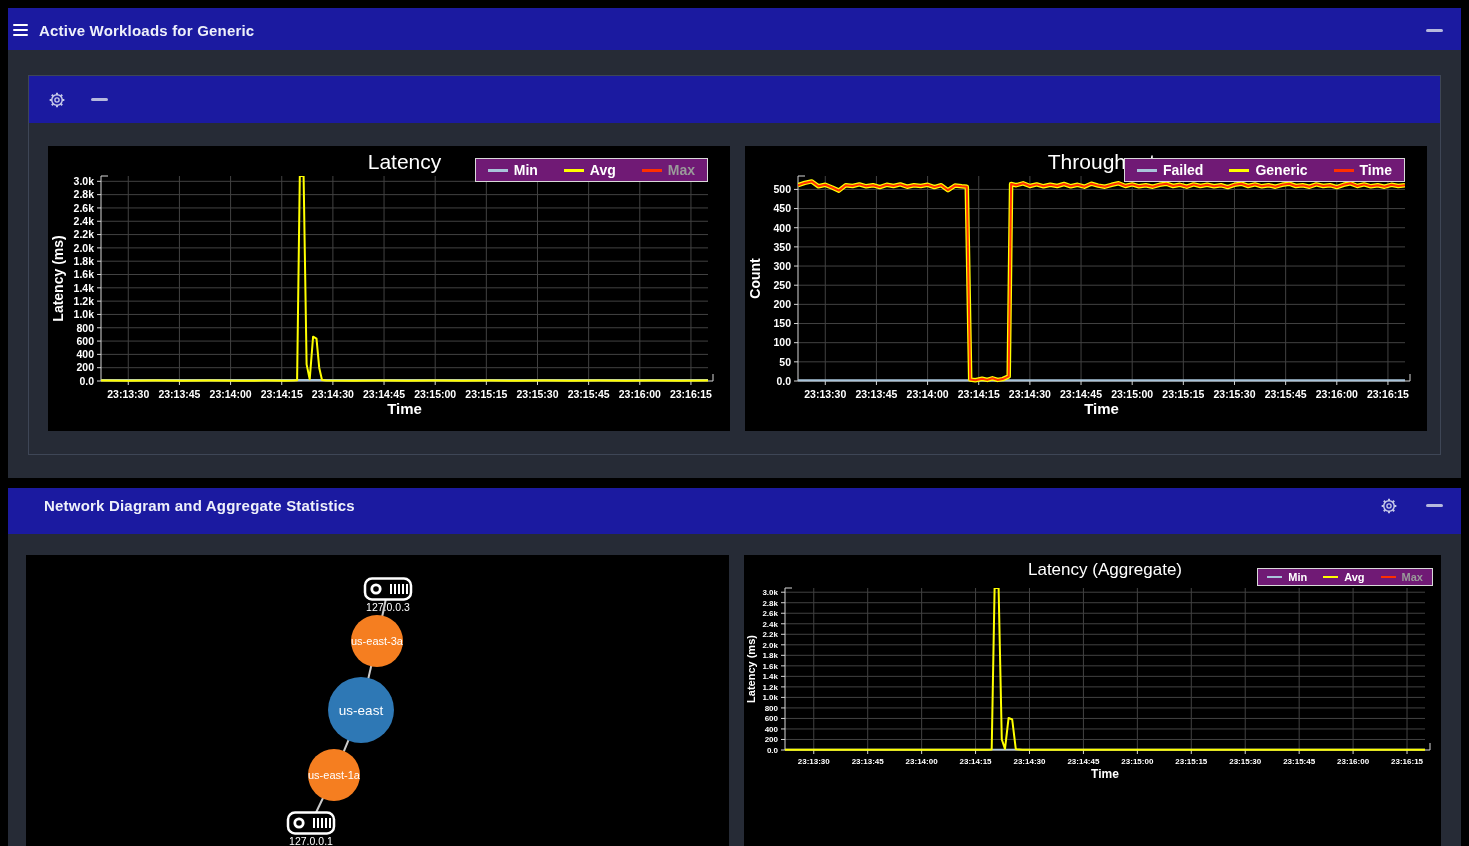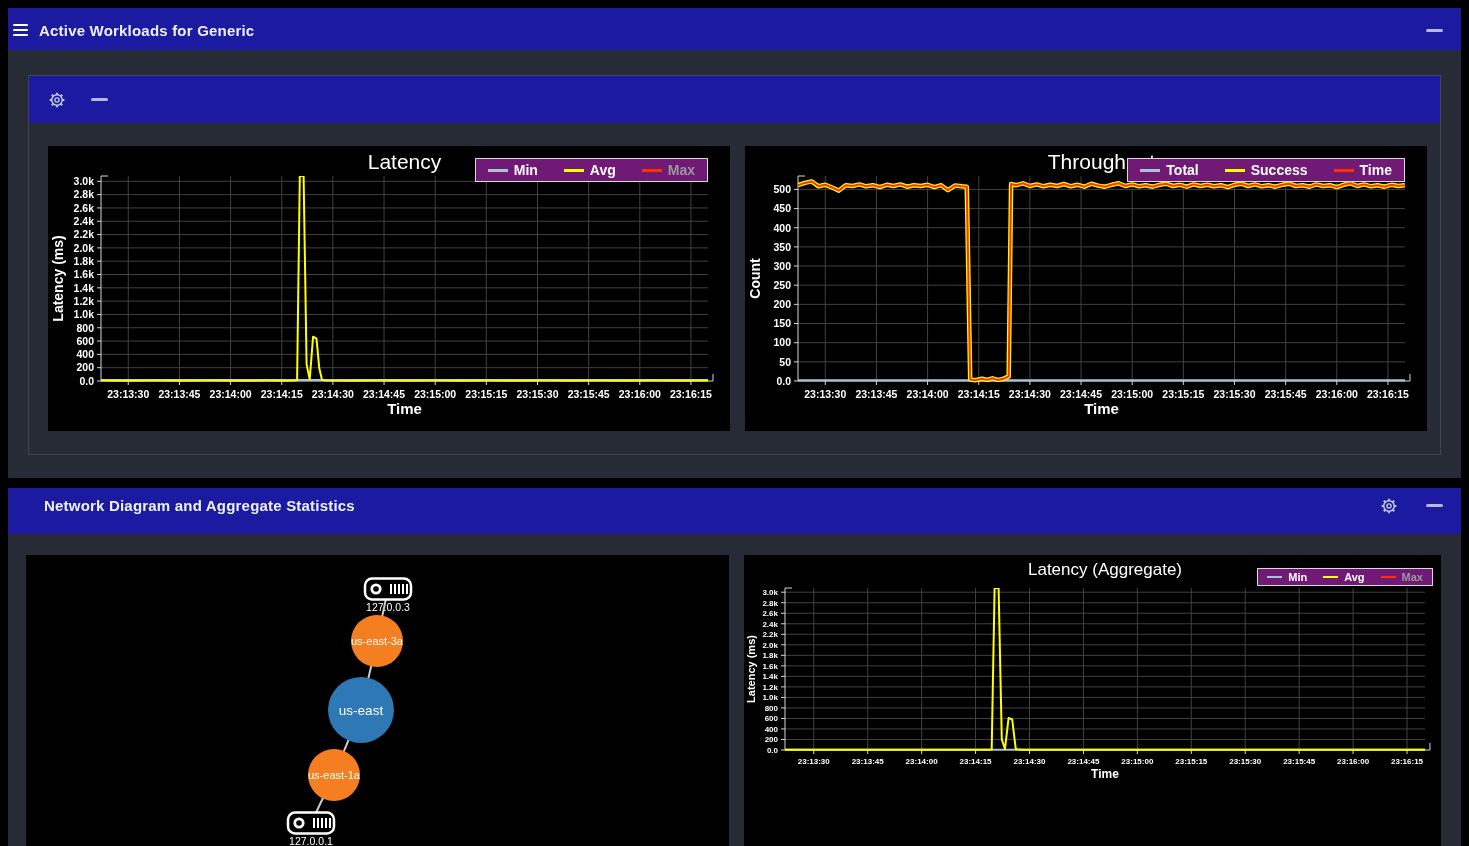--- a/index.html
+++ b/index.html
@@ -265,25 +265,25 @@
             </defs>
             <polyline points="53.0,234.2 660.0,234.2" fill="none" stroke="#a9c4da" stroke-width="2" stroke-linejoin="round" clip-path="url(#chart-throughput-clip)"></polyline>
             <polyline points="53.0,39.2 59.8,36.9 66.6,35.4 73.5,40.3 80.3,38.8 87.1,41.5 93.9,44.6 100.7,39.2 107.6,40.0 114.4,38.4 121.2,40.3 128.0,39.2 134.8,41.1 141.7,38.8 148.5,40.0 155.3,38.4 162.1,40.7 168.9,39.2 175.8,40.0 182.6,38.8 189.4,41.1 196.2,39.2 203.0,44.2 209.9,39.6 216.7,40.3 221.8,40.7 225.2,233.5 230.3,234.2 237.1,232.7 242.3,233.9 247.4,232.3 252.5,233.9 257.6,233.1 261.0,231.6 263.7,230.4 266.1,38.0 271.2,39.2 278.1,37.3 284.9,40.0 291.7,38.4 298.5,40.3 305.3,38.8 312.2,40.0 319.0,38.0 325.8,40.3 332.6,38.8 339.4,40.7 346.3,37.7 353.1,39.6 359.9,40.7 366.7,38.8 373.6,37.3 380.4,40.0 387.2,38.4 394.0,40.3 400.8,39.2 407.7,40.7 414.5,38.8 421.3,37.7 428.1,40.0 434.9,38.8 441.8,40.7 448.6,38.4 455.4,40.0 462.2,38.8 469.0,40.3 475.9,39.2 482.7,41.1 489.5,38.8 496.3,37.7 503.1,40.0 510.0,38.4 516.8,40.3 523.6,39.2 530.4,40.7 537.2,38.8 544.1,37.7 550.9,40.0 557.7,39.2 564.5,40.7 571.3,38.4 578.2,40.0 585.0,39.2 591.8,41.1 598.6,38.8 605.4,37.3 612.3,40.0 619.1,38.4 625.9,40.3 632.7,39.2 639.5,40.7 646.4,38.8 653.2,40.0 660.0,39.2" fill="none" stroke="#ffff00" stroke-width="4.5" stroke-linejoin="round" clip-path="url(#chart-throughput-clip)"></polyline>
             <polyline points="53.0,39.2 59.8,36.9 66.6,35.4 73.5,40.3 80.3,38.8 87.1,41.5 93.9,44.6 100.7,39.2 107.6,40.0 114.4,38.4 121.2,40.3 128.0,39.2 134.8,41.1 141.7,38.8 148.5,40.0 155.3,38.4 162.1,40.7 168.9,39.2 175.8,40.0 182.6,38.8 189.4,41.1 196.2,39.2 203.0,44.2 209.9,39.6 216.7,40.3 221.8,40.7 225.2,233.5 230.3,234.2 237.1,232.7 242.3,233.9 247.4,232.3 252.5,233.9 257.6,233.1 261.0,231.6 263.7,230.4 266.1,38.0 271.2,39.2 278.1,37.3 284.9,40.0 291.7,38.4 298.5,40.3 305.3,38.8 312.2,40.0 319.0,38.0 325.8,40.3 332.6,38.8 339.4,40.7 346.3,37.7 353.1,39.6 359.9,40.7 366.7,38.8 373.6,37.3 380.4,40.0 387.2,38.4 394.0,40.3 400.8,39.2 407.7,40.7 414.5,38.8 421.3,37.7 428.1,40.0 434.9,38.8 441.8,40.7 448.6,38.4 455.4,40.0 462.2,38.8 469.0,40.3 475.9,39.2 482.7,41.1 489.5,38.8 496.3,37.7 503.1,40.0 510.0,38.4 516.8,40.3 523.6,39.2 530.4,40.7 537.2,38.8 544.1,37.7 550.9,40.0 557.7,39.2 564.5,40.7 571.3,38.4 578.2,40.0 585.0,39.2 591.8,41.1 598.6,38.8 605.4,37.3 612.3,40.0 619.1,38.4 625.9,40.3 632.7,39.2 639.5,40.7 646.4,38.8 653.2,40.0 660.0,39.2" fill="none" stroke="#ff3000" stroke-width="2" stroke-linejoin="round" clip-path="url(#chart-throughput-clip)"></polyline>
             <text x="356.5" y="23" text-anchor="middle" font-size="21" fill="#fff">Throughput</text>
             <text x="356.5" y="268" text-anchor="middle" font-size="15" font-weight="bold" fill="#fff">Time</text>
             <text x="15" y="132.5" text-anchor="middle" font-size="14" font-weight="bold" fill="#fff" transform="rotate(-90 15 132.5)">Count</text>
           </svg><div class="legend">
             <div class="legend-item">
               <span class="dash" style="background: rgb(169, 196, 218);"></span>
-              <span class="lab">Total</span>
+              <span class="lab">Failed</span>
             </div>
             <div class="legend-item">
               <span class="dash" style="background: rgb(255, 255, 0);"></span>
-              <span class="lab">Success</span>
+              <span class="lab">Generic</span>
             </div>
             <div class="legend-item">
               <span class="dash" style="background: rgb(255, 48, 0);"></span>
               <span class="lab">Time</span>
             </div>
           </div></div>
     </div>
   </div>
 </div>
 

